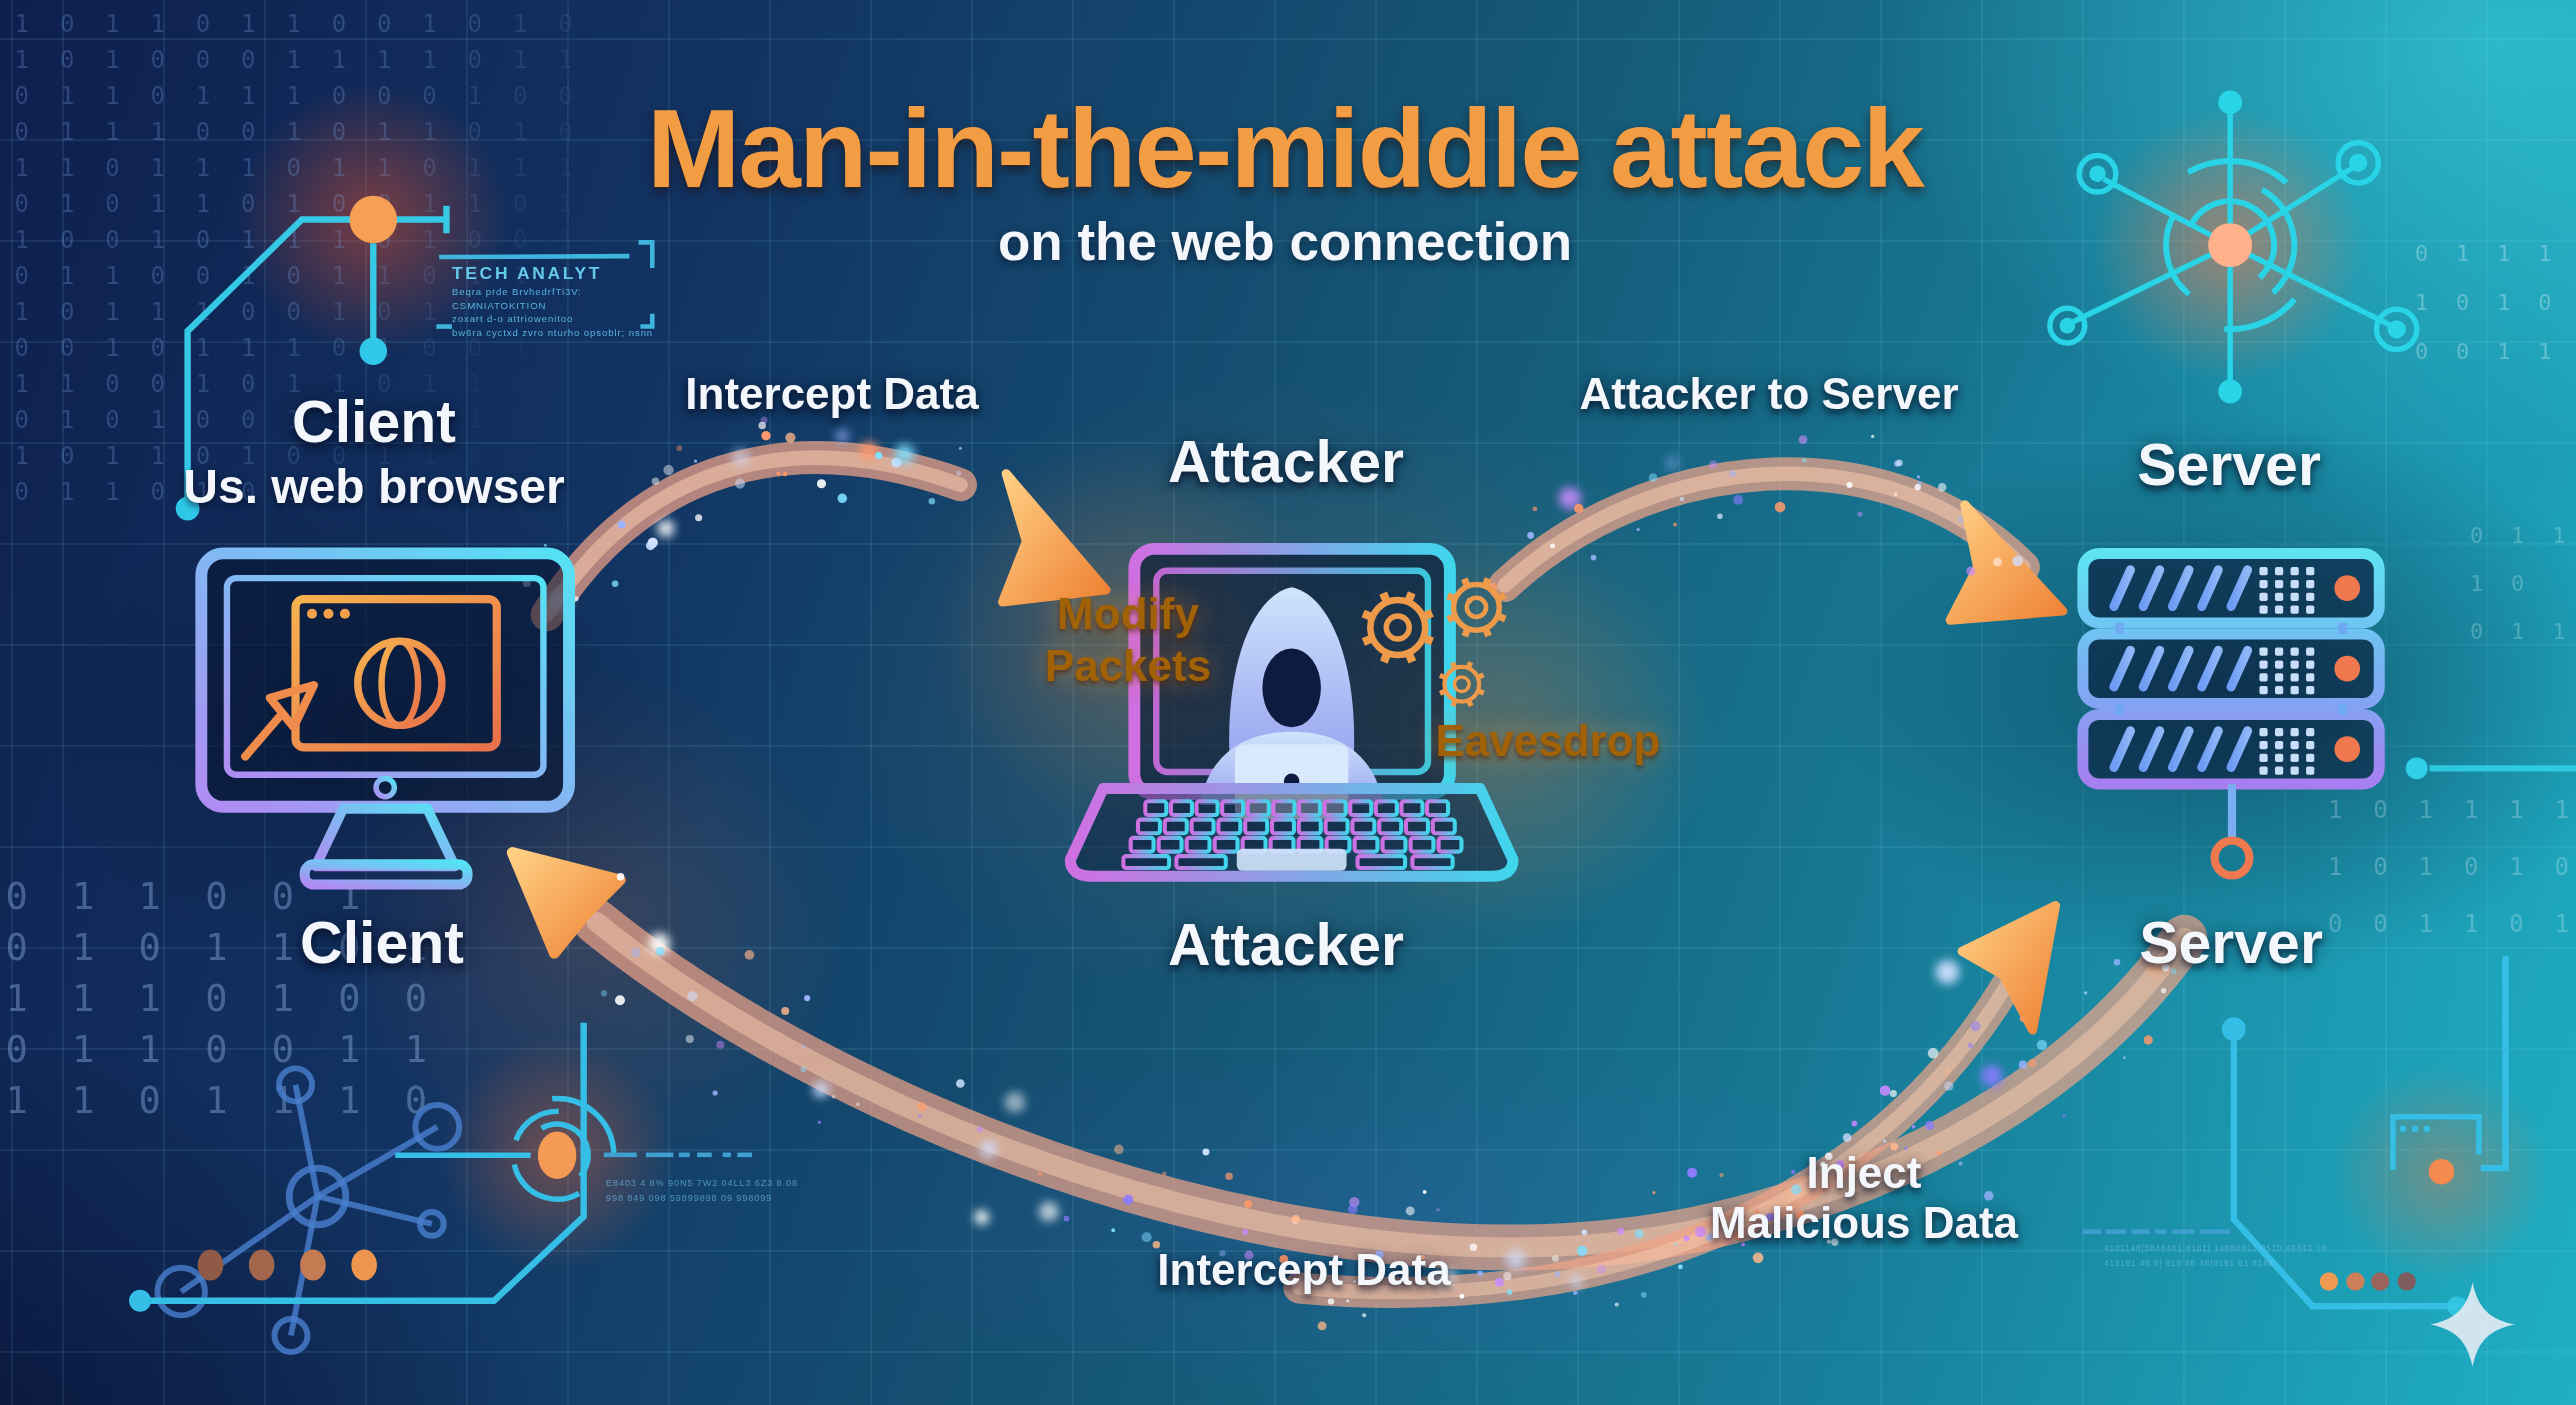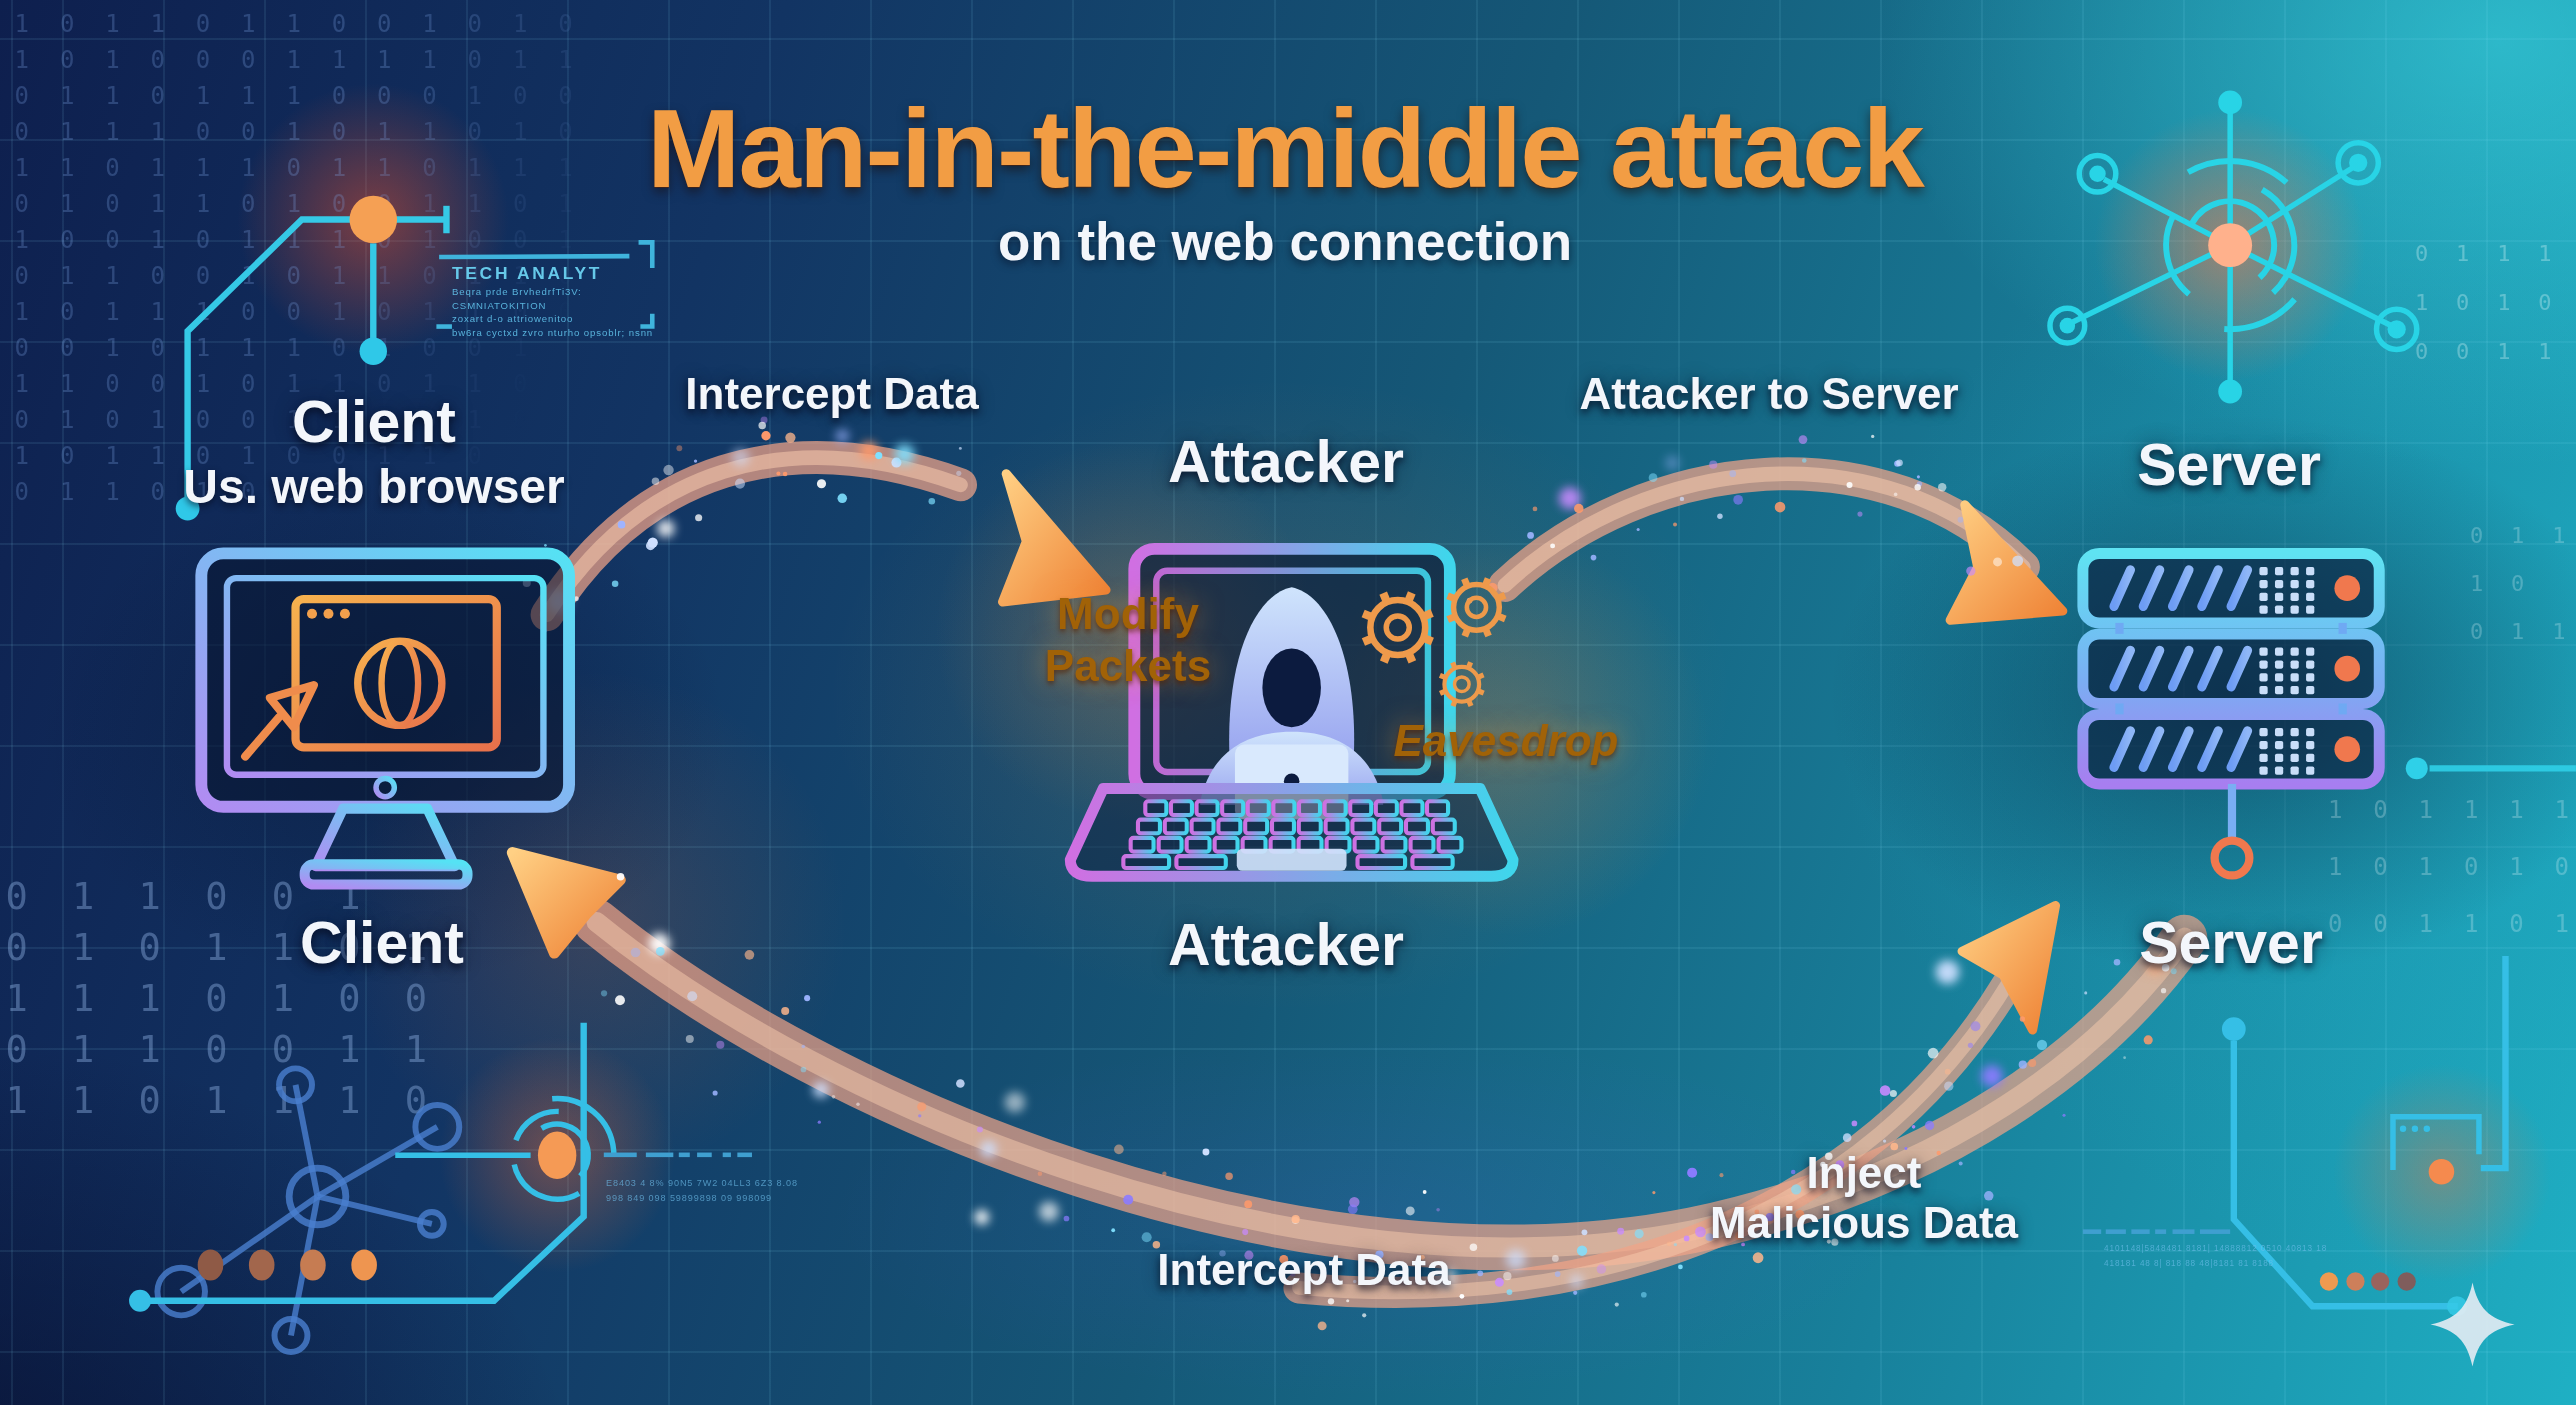--- a/index.html
+++ b/index.html
@@ -683,21 +683,21 @@
 
 <div class="t lbl" style="left:374px;top:422px;">Client</div>
 <div class="t sublbl" style="left:374px;top:486px;">Us. web browser</div>
 <div class="t lbl" style="left:382px;top:943px;">Client</div>
 
 <div class="t flow" style="left:832px;top:374px;">Intercept Data</div>
 <div class="t flow" style="left:1769px;top:374px;">Attacker to Server</div>
 
 <div class="t lbl" style="left:1286px;top:462px;">Attacker</div>
 <div class="t yellow" style="left:1128px;top:640px;white-space:normal;width:210px;">Modify Packets</div>
-<div class="t yellow" style="left:1506px;top:741px;font-style:italic;">Eavesdrop</div>
+<div class="t yellow" style="left:1548px;top:741px;">Eavesdrop</div>
 <div class="t lbl" style="left:1286px;top:945px;">Attacker</div>
 
 <div class="t lbl" style="left:2229px;top:465px;">Server</div>
 <div class="t lbl" style="left:2231px;top:943px;">Server</div>
 
 <div class="t flow pre" style="left:1864px;top:1178px;">Inject
 Malicious Data</div>
 <div class="t flow" style="left:1304px;top:1250px;">Intercept Data</div>
 
 <div class="hud hud-tiny pre" style="left:606px;top:1176px;">E8403 4 8% 90N5 7W2 04LL3 6Z3 8.08

